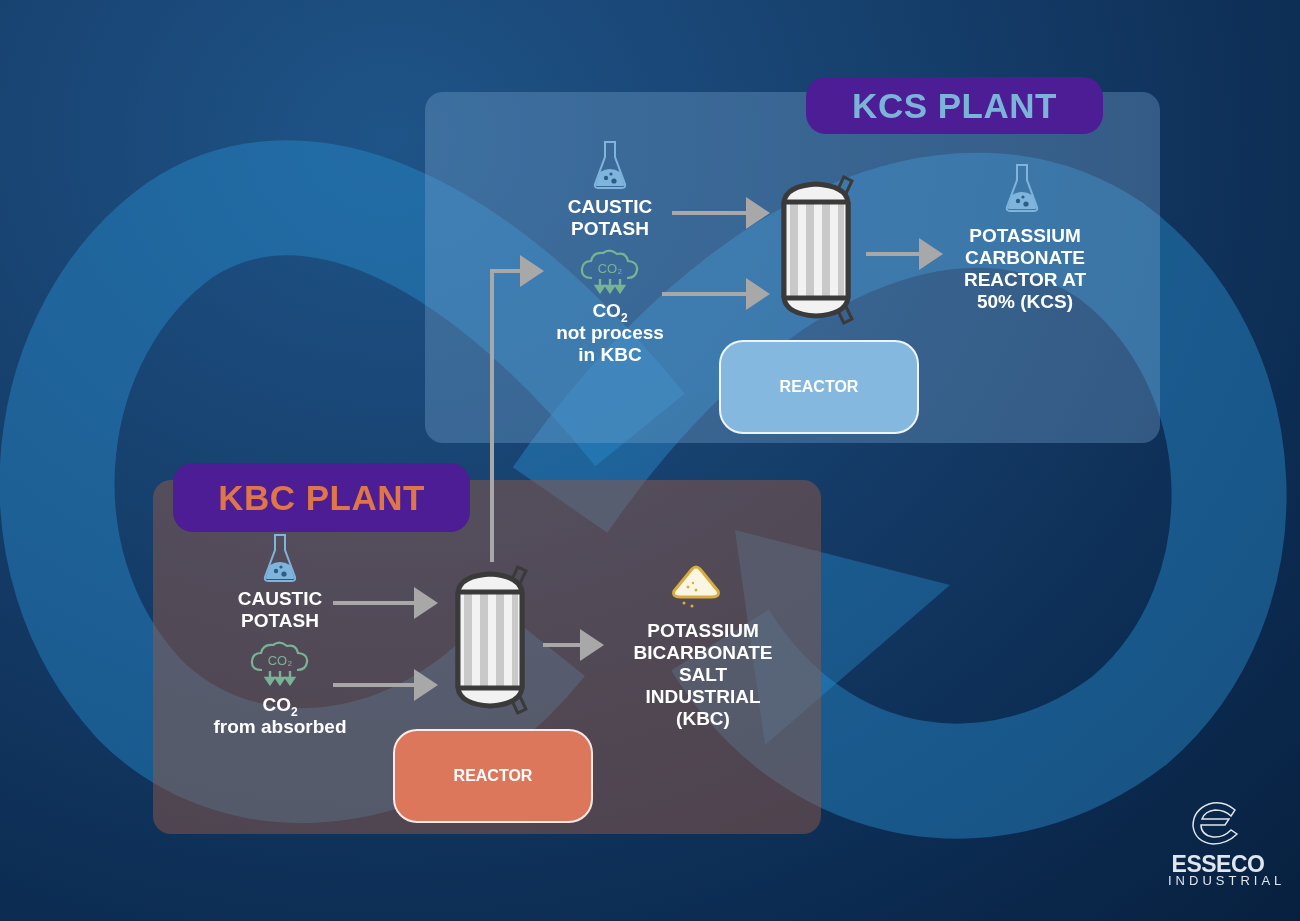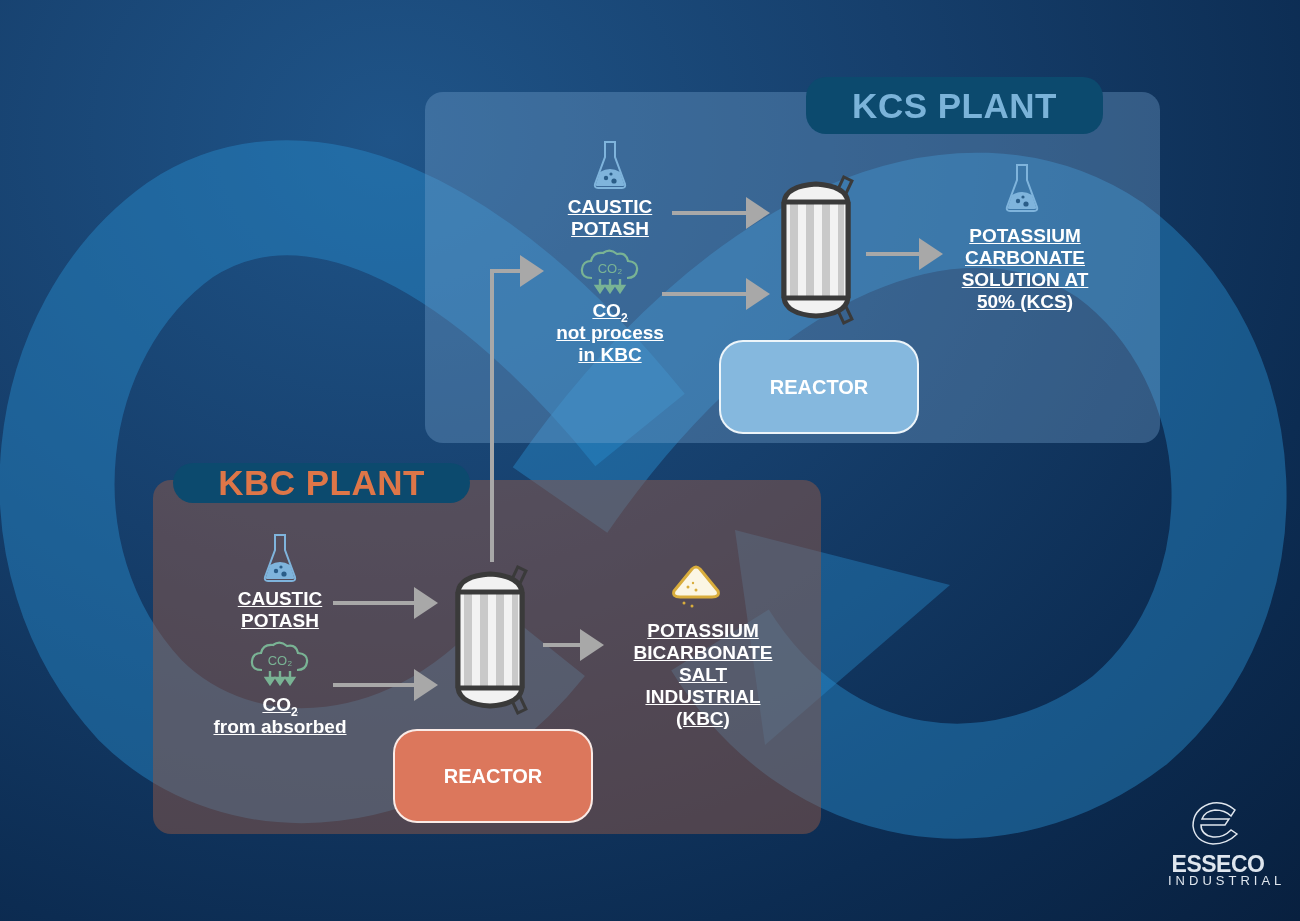--- a/index.html
+++ b/index.html
@@ -6,37 +6,36 @@
   body {
     width: 1300px; height: 921px; overflow: hidden; position: relative;
     background: radial-gradient(ellipse at 30% 15%, #1f5488 0%, #163f6c 40%, #0c2c52 75%, #08203f 100%);
     font-family: "Liberation Sans", sans-serif;
   }
   .bg-svg { position: absolute; left: 0; top: 0; }
   .panel { position: absolute; border-radius: 18px; }
   .panel-kcs { left: 425px; top: 92px; width: 735px; height: 351px; background: rgba(120,165,210,0.35); }
   .panel-kbc { left: 153px; top: 480px; width: 668px; height: 354px; background: rgba(150,90,70,0.48); }
   .pill {
-    position: absolute; background: #0c4a6e; border-radius: 20px;
+    position: absolute; background: #4c1d95; border-radius: 20px;
     display: flex; align-items: center; justify-content: center;
     font-weight: bold; font-size: 35px; letter-spacing: 0.5px;
   }
   .pill-kcs { left: 806px; top: 77px; width: 297px; height: 57px; color: #7bb3d9; }
-  .pill-kbc { left: 173px; top: 463px; width: 297px; height: 40px; color: #de7648; }
+  .pill-kbc { left: 173px; top: 463px; width: 297px; height: 69px; color: #de7648; }
   .label {
     position: absolute; color: #fff; font-weight: bold; text-align: center;
     font-size: 19px; line-height: 22px; white-space: nowrap;
     transform: translateX(-50%);
-    text-decoration: underline;
   }
   .label sub { font-size: 12px; vertical-align: -5px; line-height: 0; }
   .reactor-box {
     position: absolute; border-radius: 24px; border: 2px solid rgba(255,255,255,0.85);
     display: flex; align-items: center; justify-content: center;
-    color: #fff; font-weight: bold; font-size: 20px;
+    color: #fff; font-weight: bold; font-size: 16px;
   }
   .reactor-kcs { left: 719px; top: 340px; width: 196px; height: 90px; background: #85b8de; }
   .reactor-kbc { left: 393px; top: 729px; width: 196px; height: 90px; background: #dc775c; }
   .icon { position: absolute; }
   .logo { position: absolute; left: 1168px; top: 800px; width: 100px; text-align: center; color: #dfe6ee; }
   .logo-main { font-weight: bold; font-size: 23px; letter-spacing: -0.5px; line-height: 24px; display: block; }
   .logo-sub { font-size: 13px; letter-spacing: 4px; line-height: 10px; display: block; }
 </style>
 </head>
 <body>
@@ -120,21 +119,21 @@
 <svg class="icon" style="left:1004px;top:163px" width="36" height="50" viewBox="0 0 36 50">
   <path d="M12 2 H24 M13 2 V17 L3 44 Q2 48 6 48 H30 Q34 48 33 44 L23 17 V2" fill="none" stroke="#7fb4dc" stroke-width="2"></path>
   <path d="M8 32 Q18 26 28 32 L32 44 Q33 46 30 46 H6 Q3 46 4 44 Z" fill="#7fb4dc"></path>
   <circle cx="14" cy="38" r="2.2" fill="#2a5d88"></circle>
     <circle cx="22" cy="41" r="2.6" fill="#2a5d88"></circle>
     <circle cx="19" cy="34" r="1.6" fill="#2a5d88"></circle>
 </svg>
 <div class="label" style="left:1025px;top:225px">
   <div>POTASSIUM</div>
   <div>CARBONATE</div>
-  <div>SOLUTION AT</div>
+  <div>REACTOR AT</div>
   <div>50% (KCS)</div>
 </div>
 
 <svg class="icon" style="left:262px;top:533px" width="36" height="50" viewBox="0 0 36 50">
   <path d="M12 2 H24 M13 2 V17 L3 44 Q2 48 6 48 H30 Q34 48 33 44 L23 17 V2" fill="none" stroke="#7fb4dc" stroke-width="2"></path>
   <path d="M8 32 Q18 26 28 32 L32 44 Q33 46 30 46 H6 Q3 46 4 44 Z" fill="#7fb4dc"></path>
   <circle cx="14" cy="38" r="2.2" fill="#2a5d88"></circle>
     <circle cx="22" cy="41" r="2.6" fill="#2a5d88"></circle>
     <circle cx="19" cy="34" r="1.6" fill="#2a5d88"></circle>
 </svg>

